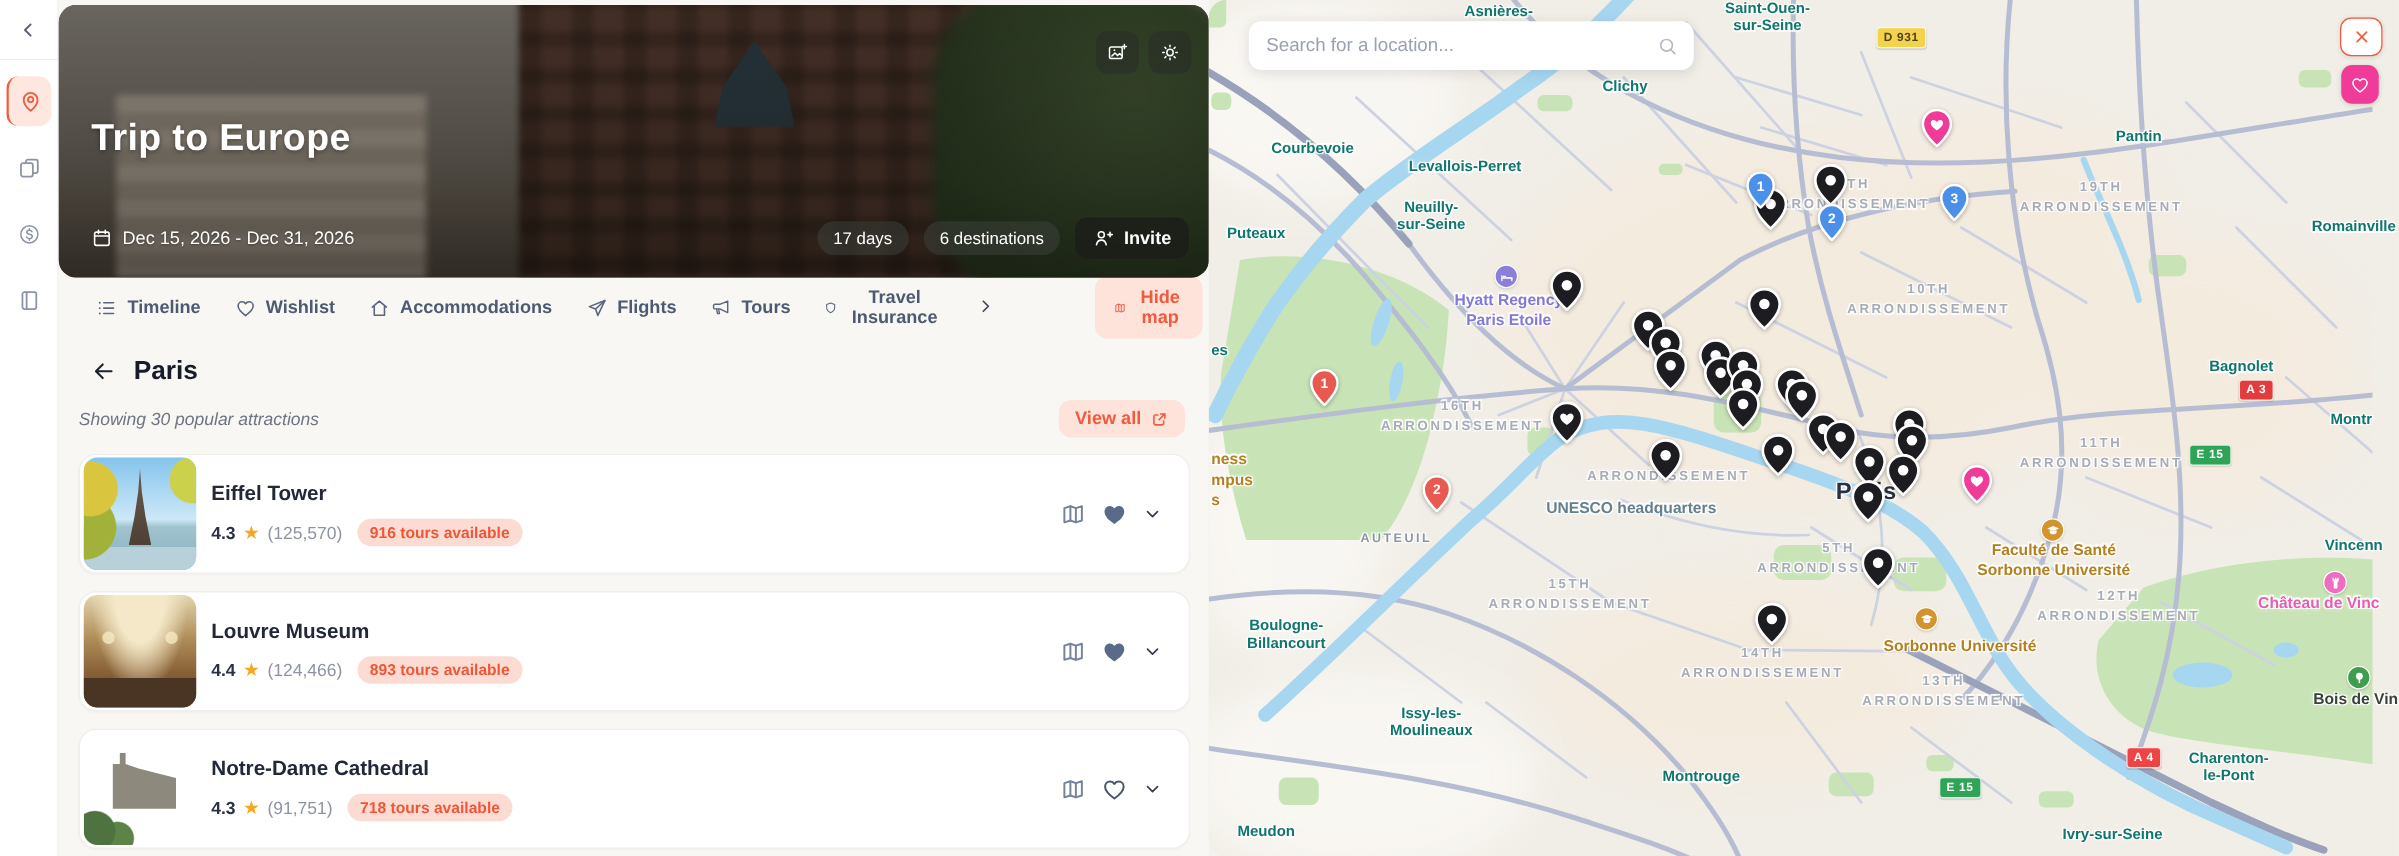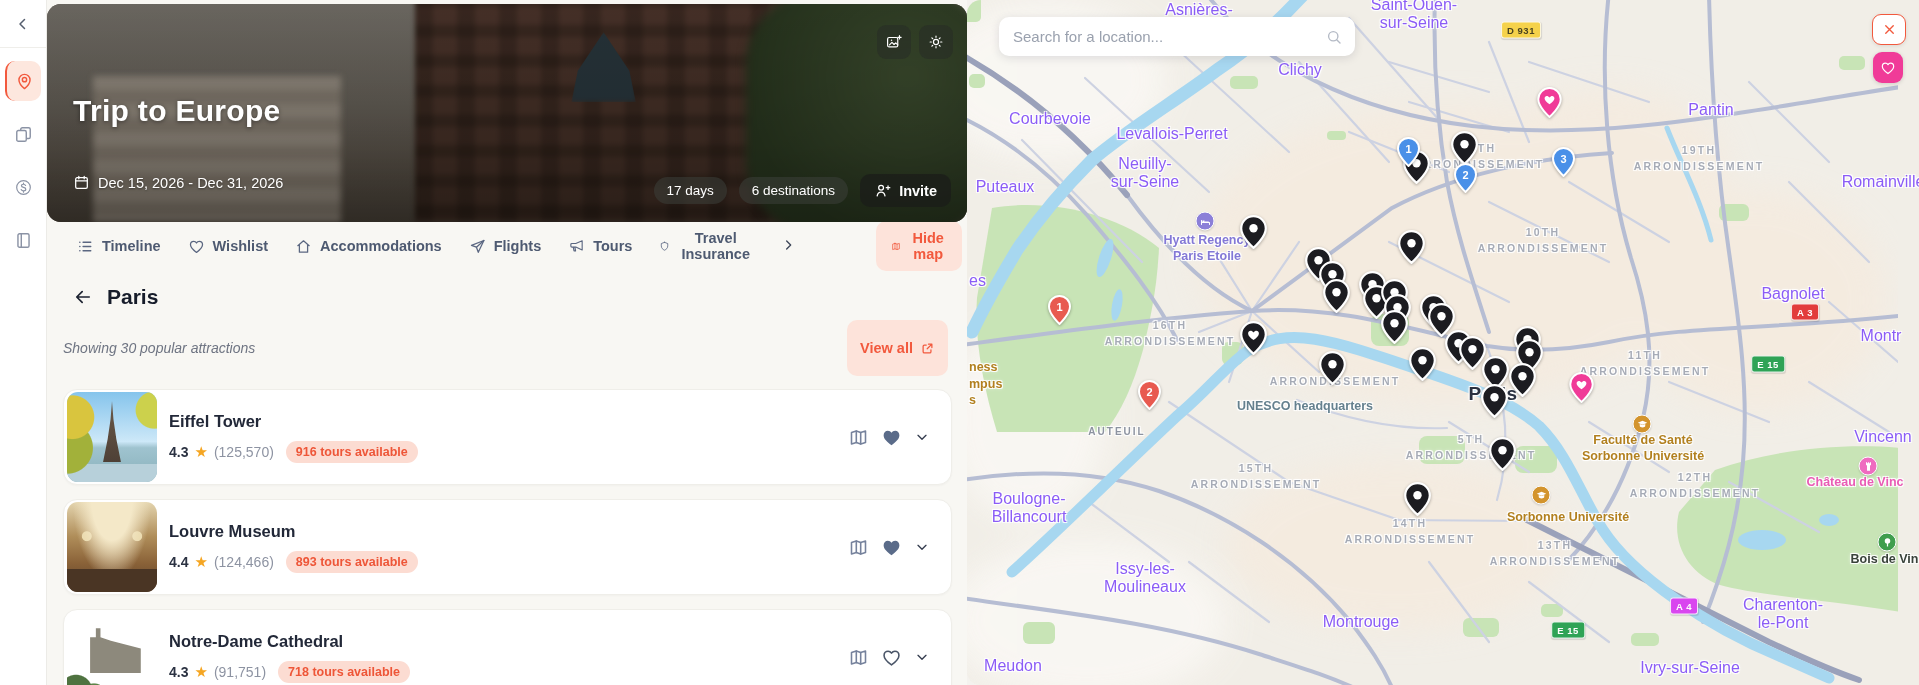--- a/index.html
+++ b/index.html
@@ -27,21 +27,21 @@
                 repeating-linear-gradient(180deg,rgba(25,18,12,.32) 0 12px,transparent 12px 30px),
                 linear-gradient(180deg,#4a332a,#3d2b22);
      filter:blur(2.5px); }
   .h-turret { left:57%; top:13%; width:7%; height:32%; background:#27343a; clip-path:polygon(50% 0,90% 55%,100% 100%,0 100%,10% 55%); filter:blur(2px); }
   .h-trees { right:-3%; top:-6%; width:27%; bottom:-6%; background:radial-gradient(circle at 65% 35%,#39482c,#26331d 72%); filter:blur(5px); border-radius:30%; }
   .h-dark { inset:0; background:linear-gradient(180deg,rgba(0,0,0,.07),rgba(0,0,0,.16) 65%,rgba(0,0,0,.3)); }
   .hero-title { position:absolute; left:26px; top:90px; color:#fff; font-size:30px; font-weight:700; letter-spacing:.3px; text-shadow:0 1px 4px rgba(0,0,0,.45); }
   .hero-actions { position:absolute; top:21px; right:14px; display:flex; gap:8px; }
   .hero-icon-btn { width:34px; height:34px; border-radius:9px; background:rgba(38,42,38,.5); color:#fff; display:flex; align-items:center; justify-content:center; }
   .hero-icon-btn .icn { width:18px; height:18px; }
-  .hero-bottom { position:absolute; left:26px; right:16px; bottom:15px; display:flex; align-items:flex-start; justify-content:space-between; }
+  .hero-bottom { position:absolute; left:26px; right:16px; bottom:15px; display:flex; align-items:center; justify-content:space-between; }
   .hero-date { color:#fff; font-size:14.5px; display:flex; align-items:center; gap:8px; text-shadow:0 1px 2px rgba(0,0,0,.4); }
   .hero-date .icn { width:17px; height:17px; }
   .hero-pills { display:flex; align-items:center; gap:12px; }
   .pill { background:rgba(60,64,58,.55); color:#fff; border-radius:15px; padding:6px 13px; font-size:13.5px; }
   .invite-btn { background:rgba(26,28,25,.72); color:#fff; border-radius:10px; padding:8px 14px; font-size:14.5px; font-weight:600; display:flex; align-items:center; gap:8px; }
   .invite-btn .icn { width:17px; height:17px; }
 
   .tabs { height:48px; display:flex; align-items:center; padding:0 16px 0 30px; gap:27px; flex:none; }
   .tab { display:flex; align-items:center; gap:8px; color:#4e5a71; font-size:14.5px; font-weight:600; }
   .tab .icn { width:17px; height:17px; color:#5b6781; }
@@ -51,21 +51,21 @@
   .tab-div { width:1px; height:30px; background:#e2e0da; margin:0 13px; }
   .hide-map-btn { background:#fde3da; color:#f2593d; border-radius:10px; padding:9px 15px; font-size:14.5px; font-weight:700; display:flex; align-items:center; gap:8px; }
   .hide-map-btn .icn { width:17px; height:17px; }
 
   .city-head { display:flex; align-items:center; gap:14px; padding:15px 16px 0 26px; }
   .back-btn { color:#1c2230; width:20px; height:20px; }
   .back-btn .icn { width:20px; height:20px; }
   .city-name { font-size:21px; font-weight:700; color:#161c2a; }
   .showing-row { display:flex; align-items:center; justify-content:space-between; padding:11px 19px 0 16px; }
   .showing { color:#6e7482; font-size:14px;font-style:italic; }
-  .view-all-btn { background:#fde3da; color:#f2593d; border-radius:10px; padding:20px 13px; font-size:14.5px; font-weight:700; display:flex; align-items:center; gap:7px; }
+  .view-all-btn { background:#fde3da; color:#f2593d; border-radius:10px; padding:7px 13px; font-size:14.5px; font-weight:700; display:flex; align-items:center; gap:7px; }
   .view-all-btn .icn { width:15px; height:15px; }
 
   .cards { padding:13px 15px 0 16px; display:flex; flex-direction:column; gap:14px; }
   .card { background:#fff; border:1px solid #efeee9; border-radius:14px; height:96px; display:flex; align-items:center; padding:3px; box-shadow:0 1px 2px rgba(20,20,40,.03); }
   .thumb { width:90px; height:90px; border-radius:11px; flex:none; position:relative; overflow:hidden; }
   .thumb i { position:absolute; inset:0; display:block; }
   .thumb-0 { background:linear-gradient(180deg,#85c4ec,#cde8f8 55%,#9fc3cf 62%,#88b0ba 100%); }
   .thumb-0 i.a { left:40%; top:10%; width:20%; height:68%; background:linear-gradient(180deg,#6b5a49,#4e4036); clip-path:polygon(50% 0,58% 30%,74% 62%,100% 100%,0 100%,26% 62%,42% 30%); }
   .thumb-0 i.b { background:radial-gradient(circle at 6% 28%,#d9c53e 0 20%,transparent 21%),radial-gradient(circle at 0% 62%,#a2b13a 0 24%,transparent 25%),radial-gradient(circle at 97% 20%,#ccd14c 0 16%,transparent 17%),linear-gradient(transparent 80%,#b7d0da 80%); }
   .thumb-1 { background:linear-gradient(180deg,#e3d4ae 0%,#b08e5a 38%,#8a6238 68%,#5d412a 100%); }
@@ -87,21 +87,21 @@
   .act-heart { color:#5a6b89; } .act-heart .icn { width:21px; height:21px; }
   .act-heart.outline { color:#4a5568; }
   .act-chev { color:#343c4e; } .act-chev .icn { width:16px; height:16px; }
 
   
   .map { flex:1; position:relative; overflow:hidden; border-radius:14px 0 0 14px; background:#f1eee7; margin:0; }
   .map svg.art { position:absolute; left:0; top:0; width:931px; height:685px; }
   .map-lbl { position:absolute; transform:translate(-50%,-50%); text-align:center; white-space:pre; pointer-events:none;
     text-shadow:-1px -1px 0 rgba(255,255,255,.85),1px -1px 0 rgba(255,255,255,.85),-1px 1px 0 rgba(255,255,255,.85),1px 1px 0 rgba(255,255,255,.85),0 0 4px rgba(255,255,255,.9); }
   .map-lbl.anchor-l { transform:translate(0,-50%); text-align:left; }
-  .lbl-city { font-size:16px; font-weight:400; color:#8b5cf6; line-height:1.15; }
+  .lbl-city { font-size:12px; font-weight:700; color:#0f766e; line-height:1.15; }
   .lbl-city-big { font-size:19px; font-weight:700; color:#2a3140; letter-spacing:.5px; }
   .lbl-district { font-size:10.5px; font-weight:600; color:#a6abb6; letter-spacing:2.2px; line-height:1.55; }
   .lbl-district-sm { font-size:10px; font-weight:600; color:#8d93a0; letter-spacing:2px; }
   .lbl-poi-purple { font-size:12.5px; font-weight:700; color:#8378d6; line-height:1.3; }
   .lbl-poi-teal { font-size:12.5px; font-weight:600; color:#64808e; }
   .lbl-poi-orange { font-size:12.5px; font-weight:700; color:#b2801f; line-height:1.3; }
   .lbl-poi-pink { font-size:12.5px; font-weight:700; color:#e95cb5; }
   .lbl-poi-dark { font-size:12.5px; font-weight:700; color:#39423a;padding-left:31px; }
   .poi-ic { position:absolute; width:19px; height:19px; border-radius:50%; transform:translate(-50%,-50%); display:flex; align-items:center; justify-content:center; border:1.5px solid #fff; box-shadow:0 1px 2px rgba(0,0,0,.15); }
   .poi-ic svg { width:12px; height:12px; display:block; }
@@ -555,25 +555,25 @@
         <div class="map-lbl lbl-city" style="left:62px;top:508px">Boulogne-<br>Billancourt</div>
         <div class="map-lbl lbl-city" style="left:178px;top:578px">Issy-les-<br>Moulineaux</div>
         <div class="map-lbl lbl-city" style="left:46px;top:666px">Meudon</div>
         <div class="map-lbl lbl-city" style="left:394px;top:622px">Montrouge</div>
         <div class="map-lbl lbl-city" style="left:723px;top:668px">Ivry-sur-Seine</div>
         <div class="map-lbl lbl-city" style="left:816px;top:614px">Charenton-<br>le-Pont</div>
         <div class="map-lbl lbl-city" style="left:916px;top:437px">Vincenn</div>
         <div class="map-lbl lbl-city" style="left:925px;top:38px">Bo</div>
         <div class="map-lbl lbl-city anchor-l" style="left:2px;top:281px">es</div>
         <div class="map-lbl lbl-district" style="left:512px;top:156px">17TH<br>ARRONDISSEMENT</div>
-        <div class="map-lbl lbl-district" style="left:732px;top:158px">19TH<br>ARRONDISSEMENT</div>
+        <div class="map-lbl lbl-district" style="left:714px;top:158px">19TH<br>ARRONDISSEMENT</div>
         <div class="map-lbl lbl-district" style="left:576px;top:240px">10TH<br>ARRONDISSEMENT</div>
         <div class="map-lbl lbl-district" style="left:203px;top:333px">16TH<br>ARRONDISSEMENT</div>
         <div class="map-lbl lbl-district" style="left:368px;top:381px">ARRONDISSEMENT</div>
-        <div class="map-lbl lbl-district" style="left:678px;top:363px">11TH<br>ARRONDISSEMENT</div>
+        <div class="map-lbl lbl-district" style="left:714px;top:363px">11TH<br>ARRONDISSEMENT</div>
         <div class="map-lbl lbl-district" style="left:504px;top:447px">5TH<br>ARRONDISSEMENT</div>
         <div class="map-lbl lbl-district" style="left:728px;top:485px">12TH<br>ARRONDISSEMENT</div>
         <div class="map-lbl lbl-district" style="left:588px;top:553px">13TH<br>ARRONDISSEMENT</div>
         <div class="map-lbl lbl-district" style="left:443px;top:531px">14TH<br>ARRONDISSEMENT</div>
         <div class="map-lbl lbl-district" style="left:289px;top:476px">15TH<br>ARRONDISSEMENT</div>
         <div class="map-lbl lbl-district-sm" style="left:150px;top:431px">AUTEUIL</div>
         <div class="map-lbl lbl-poi-purple" style="left:240px;top:248px">Hyatt Regency<br>Paris Etoile</div>
         <div class="map-lbl lbl-poi-teal" style="left:338px;top:406px">UNESCO headquarters</div>
         <div class="map-lbl lbl-poi-orange" style="left:676px;top:448px">Faculté de Santé<br>Sorbonne Université</div>
         <div class="map-lbl lbl-poi-orange" style="left:601px;top:517px">Sorbonne Université</div>
@@ -608,21 +608,21 @@
         </span>
         <span class="poi-ic" style="left:920px;top:542px;background:#3f9e4d">
           <svg viewBox="0 0 24 24" fill="#fff">
             <circle cx="12" cy="9" r="5.5"></circle>
             <rect x="10.8" y="13" width="2.4" height="7"></rect>
           </svg>
         </span>
         <span class="road-badge" style="left:554px;top:30px;background:#f5d24b;color:#4a4420">D 931</span>
         <span class="road-badge" style="left:838px;top:312px;background:#e23c3c;color:#ffffff">A 3</span>
         <span class="road-badge" style="left:801px;top:364px;background:#2fa356;color:#ffffff">E 15</span>
-        <span class="road-badge" style="left:717px;top:606px;background:#d946ef;color:#ffffff">A 4</span>
+        <span class="road-badge" style="left:748px;top:606px;background:#ef4444;color:#ffffff">A 4</span>
         <span class="road-badge" style="left:601px;top:630px;background:#2fa356;color:#ffffff">E 15</span>
         <span class="pin" style="left:435.5px;top:150px;width:27px;height:34px">
           <svg viewBox="0 0 27 34">
             <path d="M13.5 1.2C6.7 1.2 1.2 6.7 1.2 13.5c0 8.9 12.3 19.3 12.3 19.3s12.3-10.4 12.3-19.3c0-6.8-5.5-12.3-12.3-12.3z" fill="#1c1c21" stroke="#fff" stroke-width="2.2"></path>
             <circle cx="13.5" cy="13.2" r="4.2" fill="#fff"></circle>
           </svg>
         </span>
         <span class="pin" style="left:483.5px;top:131px;width:27px;height:34px">
           <svg viewBox="0 0 27 34">
             <path d="M13.5 1.2C6.7 1.2 1.2 6.7 1.2 13.5c0 8.9 12.3 19.3 12.3 19.3s12.3-10.4 12.3-19.3c0-6.8-5.5-12.3-12.3-12.3z" fill="#1c1c21" stroke="#fff" stroke-width="2.2"></path>

